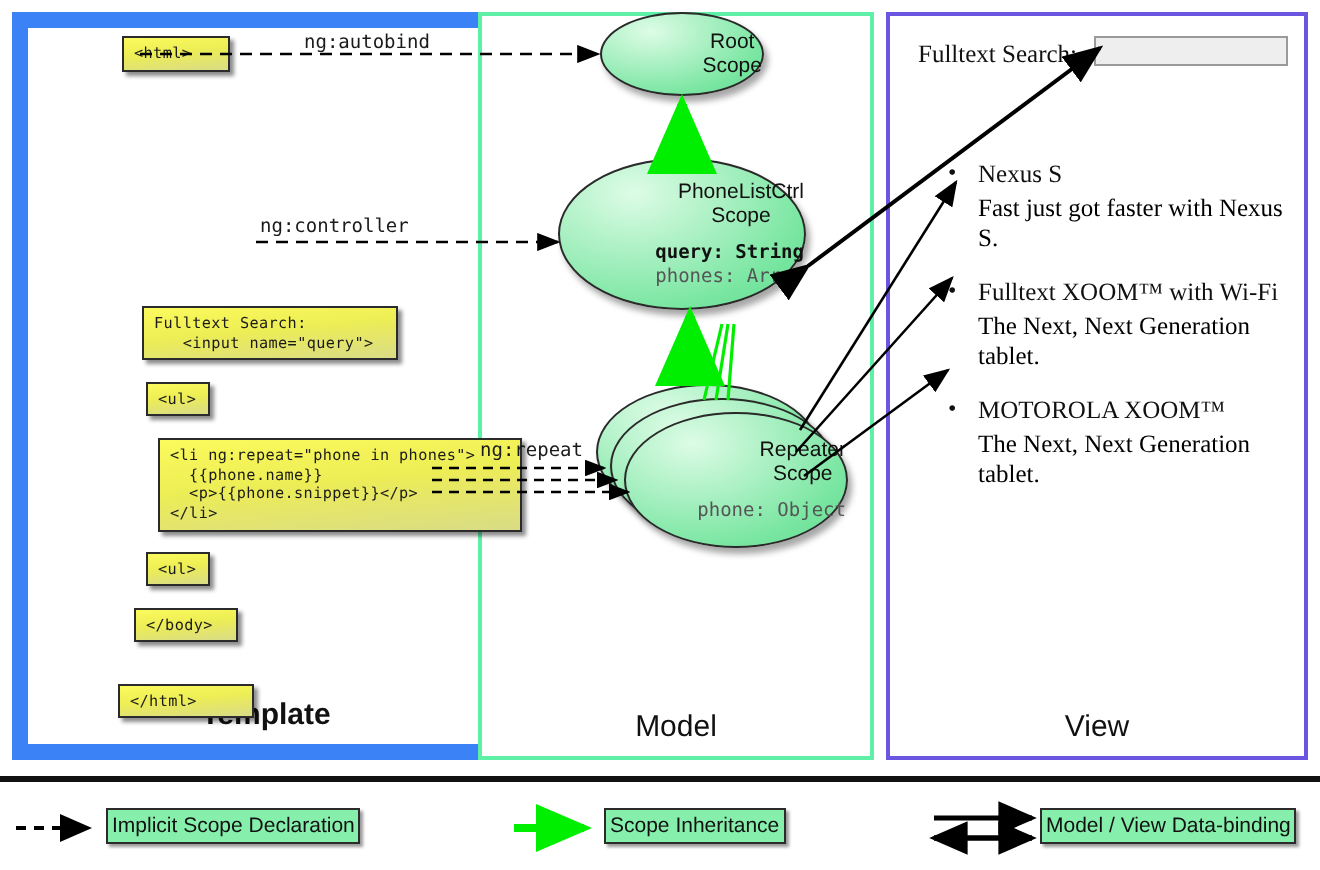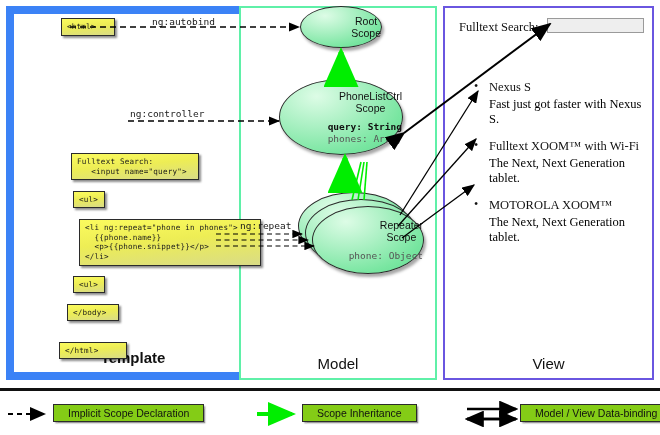--- a/index.html
+++ b/index.html
@@ -158,26 +158,26 @@
     left: 0;
     top: 388px;
     width: 660px;
     height: 47px;
     border-top: 3px solid #111;
     background: #ffffff;
   }
   .legend-box {
     position: absolute;
     border: 1.4px solid #2b2b2b;
-    background: #84cc16;
+    background: #86efac;
     box-shadow: 1.5px 1.5px 1.5px rgba(0,0,0,0.4);
     font-family: "Liberation Sans", sans-serif;
     font-size: 10.5px;
     color: #111;
-    padding: 2px 14px;
+    padding: 2px 2px;
     white-space: nowrap;
     box-sizing: border-box;
   }
 </style>
 </head>
 <body>
 
 <div id="root">
 
   <div class="column" id="col-template">

